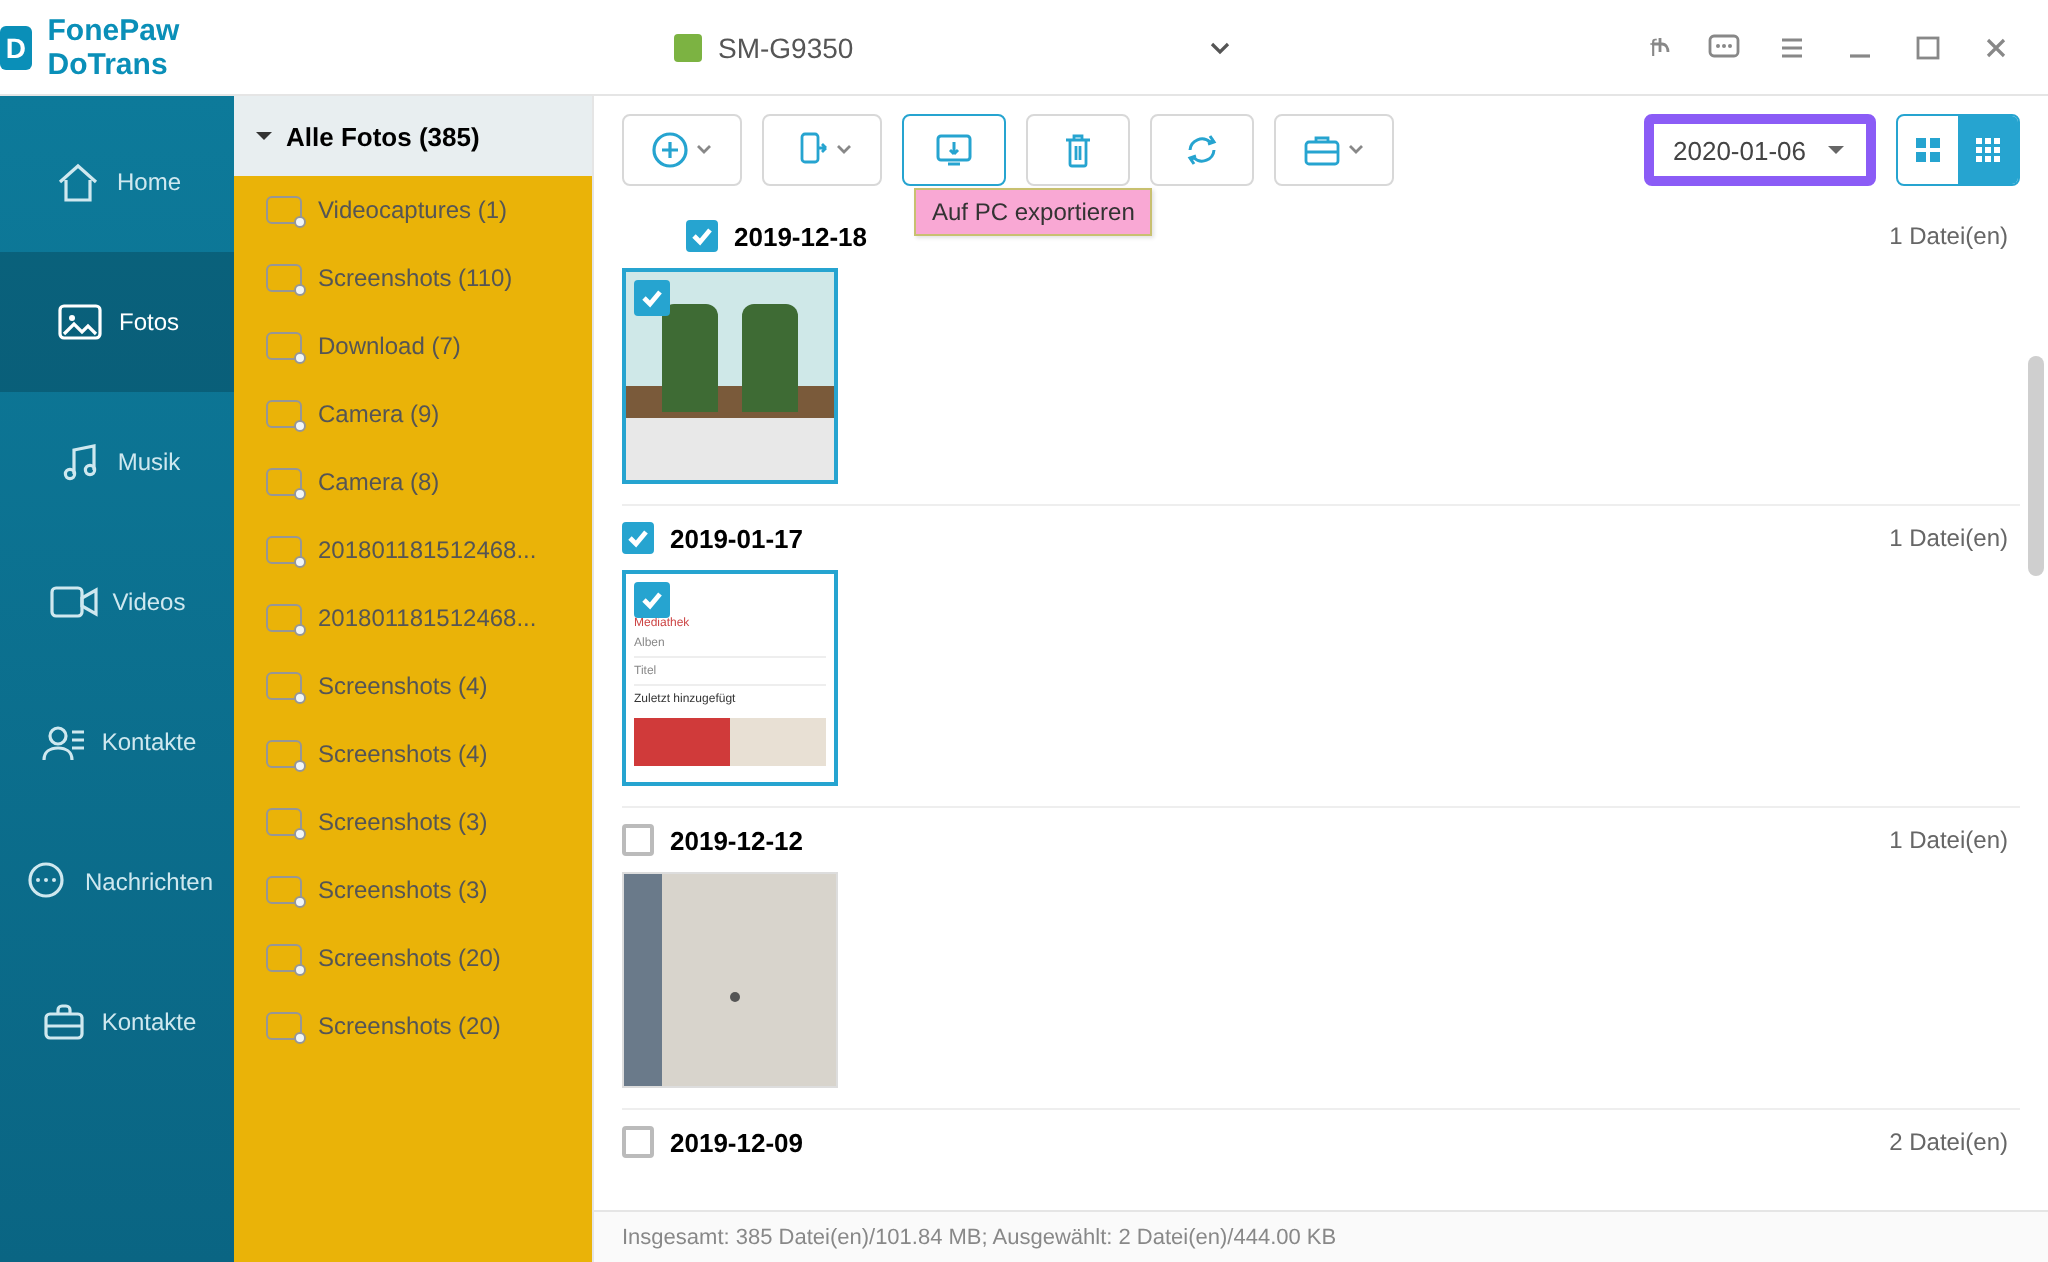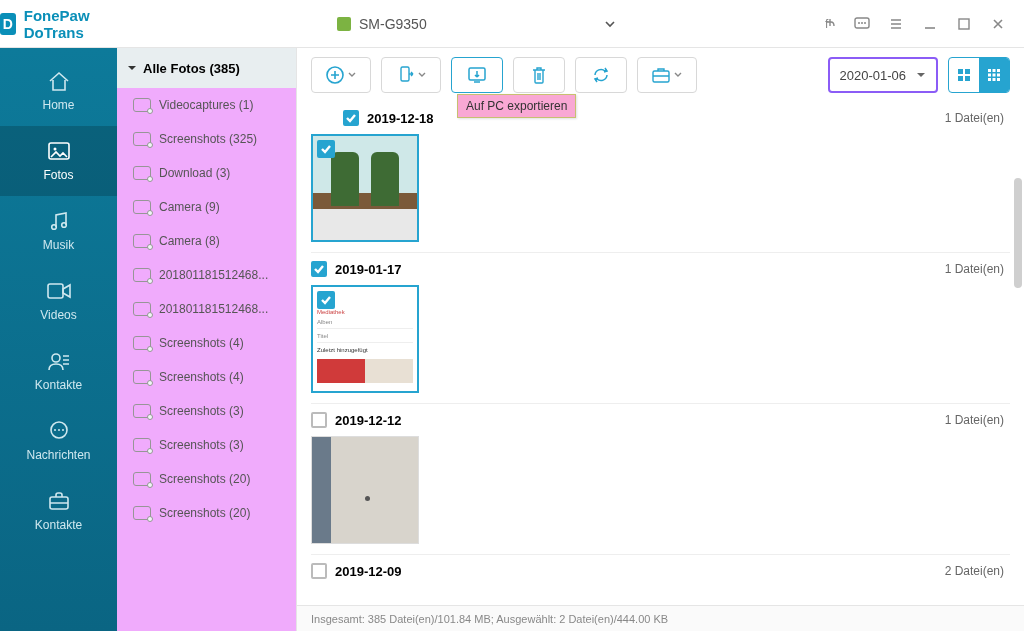--- a/index.html
+++ b/index.html
@@ -10,37 +10,37 @@
 .logo-icon { width: 22px; height: 22px; background: #0a8fb8; border-radius: 3px; display: flex; align-items: center; justify-content: center; color: #fff; font-weight: bold; font-size: 14px; }
 .device-selector { height: 32px; margin-left: 210px; width: 300px; display: flex; align-items: center; gap: 8px; padding: 0 10px; color: #555; font-size: 14px; }
 .android-i { width: 14px; height: 14px; background: #7cb342; border-radius: 2px; }
 .chevron-down { margin-left: auto; }
 .win-controls { margin-left: auto; display: flex; gap: 18px; padding-right: 18px; color: #777; align-items: center; }
 .win-btn { width: 16px; height: 16px; display: flex; align-items: center; justify-content: center; cursor: pointer; }
 
 .body { display: flex; height: calc(631px - 48px); }
 
 .leftnav { width: 117px; background: #0b6e8e; background: linear-gradient(#0d7a9a,#0a6583); color: #cfe8ef; display: flex; flex-direction: column; padding-top: 8px; }
-.leftnav-item { height: 70px; display: flex; flex-direction: column; align-items: center; justify-content: center; gap: 6px; font-size: 12px; cursor: pointer; }
+.leftnav-item { height: 70px; display: flex; flex-direction: row; align-items: center; justify-content: center; gap: 6px; font-size: 12px; cursor: pointer; }
 .leftnav-item.active { background: rgba(0,0,0,.18); color: #fff; }
 .nav-ic { width: 26px; height: 22px; display: flex; align-items: center; justify-content: center; }
 
-.folderpane { width: 180px; background: #f0abfc; border-right: 1px solid #e5e5e5; overflow-y: auto; }
+.folderpane { width: 180px; background: #eab308; border-right: 1px solid #e5e5e5; overflow-y: auto; }
 .folders-header { height: 40px; display: flex; align-items: center; gap: 6px; padding: 0 10px; font-weight: bold; font-size: 13px; background: #e8eef0; }
 .folder-row { height: 34px; display: flex; align-items: center; gap: 8px; padding: 0 16px; font-size: 12px; color: #555; cursor: pointer; white-space: nowrap; overflow: hidden; text-overflow: ellipsis; }
 .folder-ic { width: 18px; height: 14px; border: 1.5px solid #969696; border-radius: 3px; position: relative; flex: 0 0 18px; }
 .folder-ic::after { content: ""; position: absolute; width: 4px; height: 4px; border: 1.5px solid #969696; border-radius: 50%; right: -3px; bottom: -3px; background: #f2f6f7; }
 
 .main { flex: 1; display: flex; flex-direction: column; position: relative; }
 .toolbar { height: 54px; display: flex; align-items: center; gap: 10px; padding: 0 14px; }
 .tb { height: 36px; min-width: 52px; border: 1px solid #d8d8d8; border-radius: 4px; background: #fff; display: flex; align-items: center; justify-content: center; cursor: pointer; color: #26a4d0; position: relative; }
 .tb.two { min-width: 60px; justify-content: center; gap: 2px; }
 .tb.sel { border-color: #26a4d0; }
 .spacer { flex: 1; }
-.date-sel { height: 36px; border: 2px solid #8b5cf6; border-radius: 4px; padding: 0 10px; display: flex; align-items: center; gap: 10px; font-size: 13px; color: #444; cursor: pointer; }
+.date-sel { height: 36px; border: 5px solid #8b5cf6; border-radius: 4px; padding: 0 10px; display: flex; align-items: center; gap: 10px; font-size: 13px; color: #444; cursor: pointer; }
 .view-toggle { height: 36px; display: flex; border: 1px solid #26a4d0; border-radius: 4px; overflow: hidden; }
 .view-half { width: 30px; display: flex; align-items: center; justify-content: center; cursor: pointer; color: #26a4d0; }
 .view-half.active { background: #26a4d0; color: #fff; }
 
 .tooltip { position: absolute; top: 46px; left: 160px; background: #f9a8d4; border: 1px solid #c8c070; padding: 4px 8px; font-size: 12px; color: #333; box-shadow: 1px 1px 2px rgba(0,0,0,.12); z-index: 5; }
 
 .select-all { height: 34px; display: flex; align-items: center; gap: 8px; padding: 0 14px; font-size: 13px; color: #333; }
 .cb { width: 16px; height: 16px; border: 2px solid #26a4d0; border-radius: 2px; display: inline-flex; align-items: center; justify-content: center; background: #fff; }
 .cb.part::after { content: ""; width: 8px; height: 8px; background: #26a4d0; }
 .cb.chk { background: #26a4d0; }
@@ -206,25 +206,25 @@
         </svg>
       <span>Alle Fotos (385)</span>
     </div>
     <div id="folders">
         <div class="folder-row">
           <span class="folder-ic"></span>
           <span>Videocaptures (1)</span>
         </div>
         <div class="folder-row">
           <span class="folder-ic"></span>
-          <span>Screenshots (325)</span>
-        </div>
-        <div class="folder-row">
-          <span class="folder-ic"></span>
-          <span>Download (3)</span>
+          <span>Screenshots (110)</span>
+        </div>
+        <div class="folder-row">
+          <span class="folder-ic"></span>
+          <span>Download (7)</span>
         </div>
         <div class="folder-row">
           <span class="folder-ic"></span>
           <span>Camera (9)</span>
         </div>
         <div class="folder-row">
           <span class="folder-ic"></span>
           <span>Camera (8)</span>
         </div>
         <div class="folder-row">

